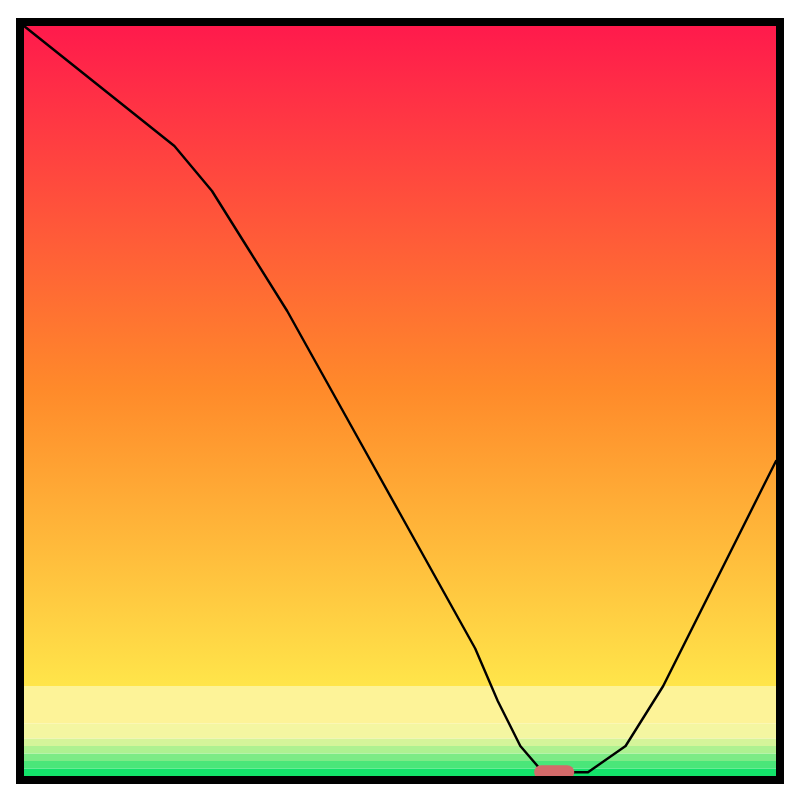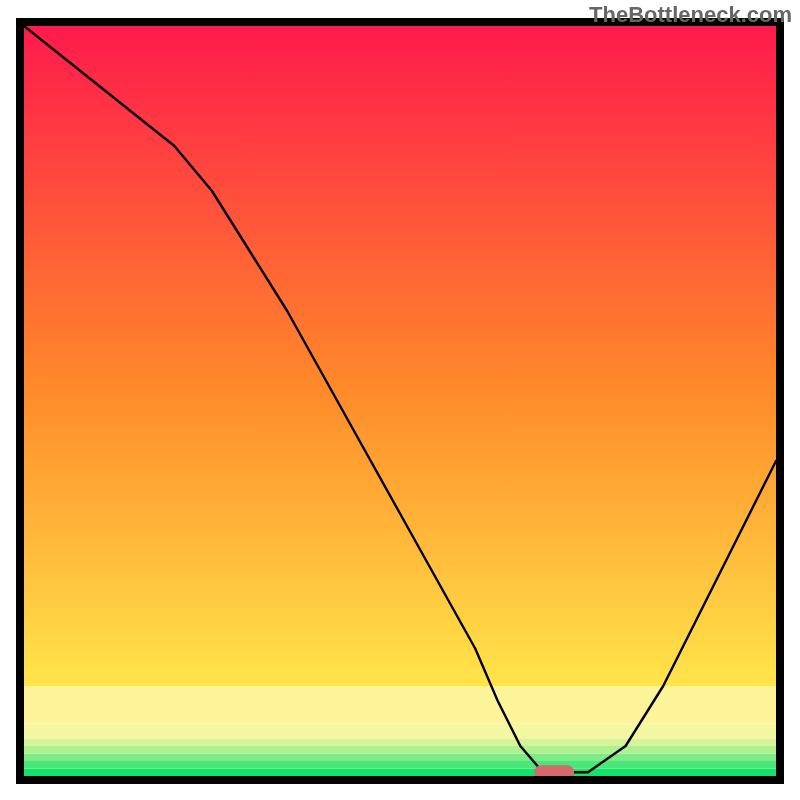--- a/index.html
+++ b/index.html
@@ -25,21 +25,20 @@
     z-index: 10;
   }
   svg {
     display: block;
   }
 </style>
 </head>
 <body>
 
 <div class="container">
-  <div class="watermark">TheBottleneck.com</div>
   <svg id="chart-svg" width="800" height="800" viewBox="0 0 800 800">
       <defs>
         <linearGradient id="bgGrad" x1="0" y1="0" x2="0" y2="1">
           <stop offset="0%" stop-color="#ff1a4c"></stop>
           <stop offset="55%" stop-color="#ff8a2a"></stop>
           <stop offset="100%" stop-color="#ffe54a"></stop>
         </linearGradient>
       </defs>
       <g>
         <rect x="24" y="768.5" width="752" height="7.5" fill="#13e36a"></rect>

